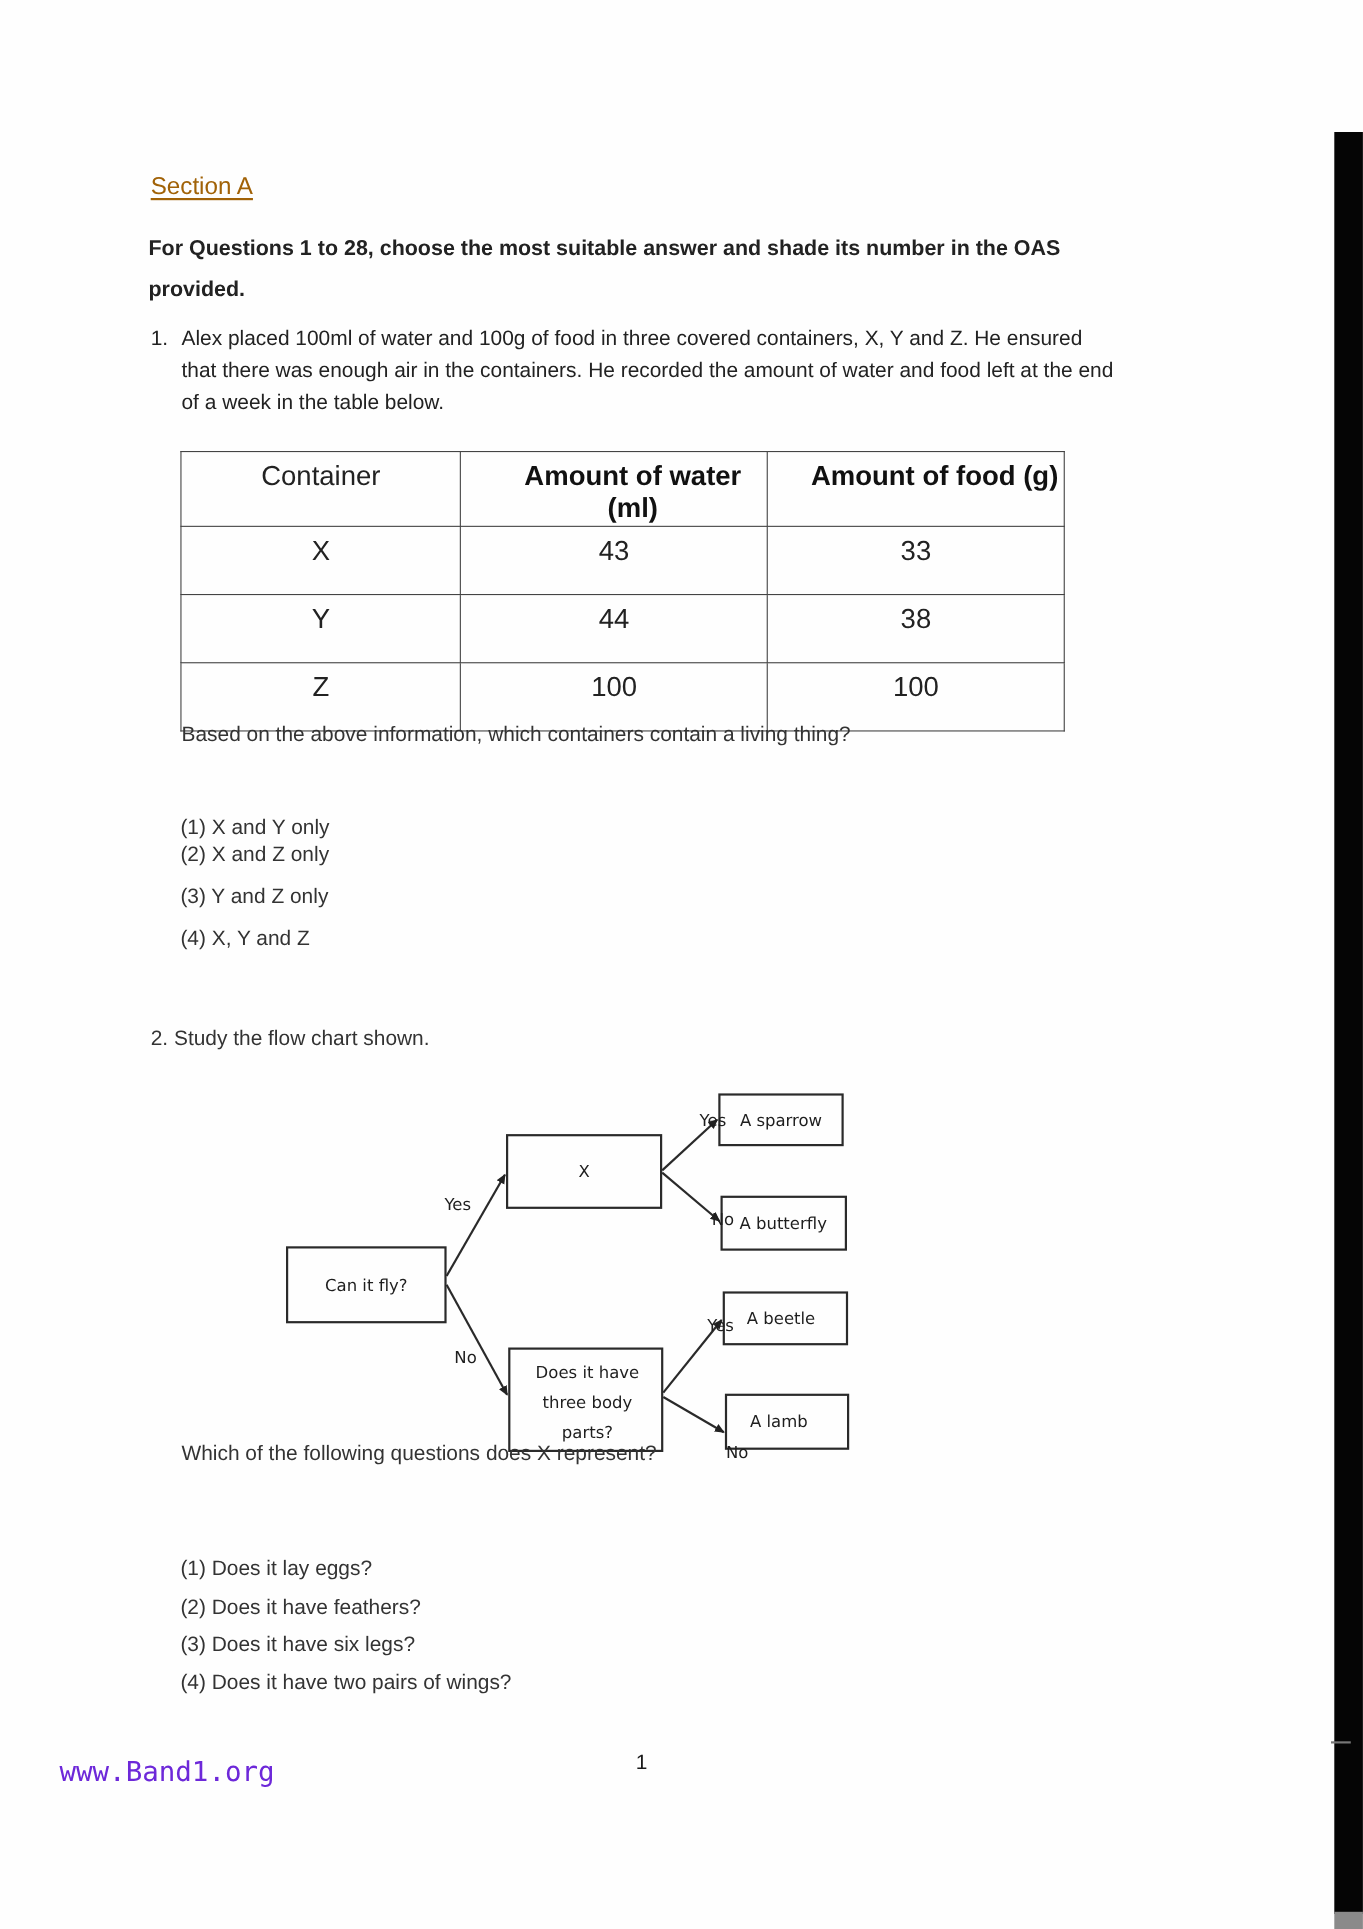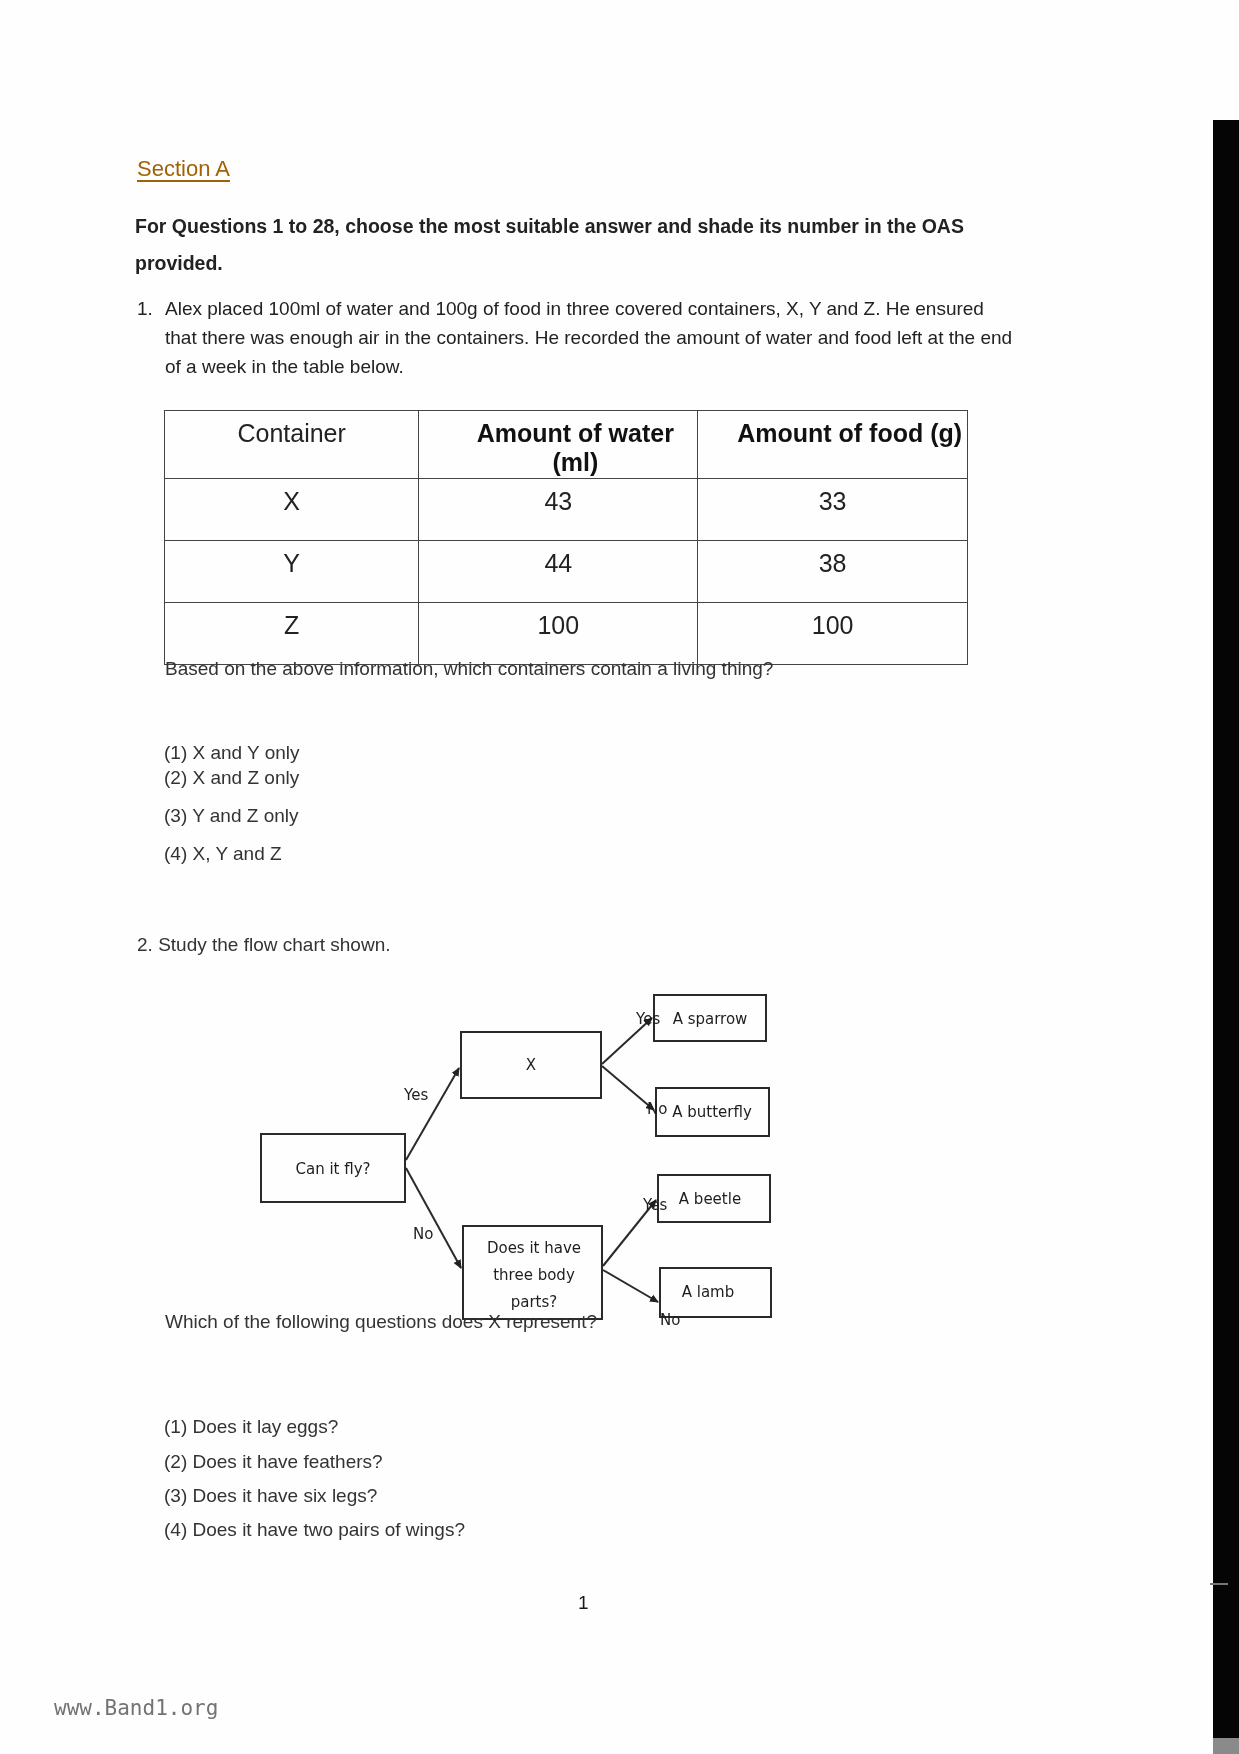--- a/index.html
+++ b/index.html
@@ -39,22 +39,22 @@
   table.data-table th.bold { font-weight: bold; color: #111; padding-left: 35px; }
 
   .q-prompt { left: 165px; font-size: 19px; color: #333; }
   .option { left: 164px; font-size: 19px; color: #333; }
 
   svg.flow { position: absolute; left: 0; top: 0; }
   .flow text { font-family: "DejaVu Sans", sans-serif; fill: #1e1e1e; }
 
   .page-number { left: 578px; top: 1592px; font-size: 19px; }
   .watermark {
-    left: 54px; top: 1696px; font-family: "DejaVu Sans Mono", monospace;
-    font-size: 21px; color: #737373;
+    left: 54px; top: 1596px; font-family: "DejaVu Sans Mono", monospace;
+    font-size: 25px; color: #6d28d9;
   }
   .edge-bar {
     left: 1213px; top: 120px; width: 26px; height: 1620px; background: #050505;
   }
   .edge-foot {
     left: 1213px; top: 1738px; width: 26px; height: 16px; background: #8a8a8a;
   }
   .edge-tick {
     left: 1210px; top: 1583px; width: 18px; height: 2px; background: #777;
   }

